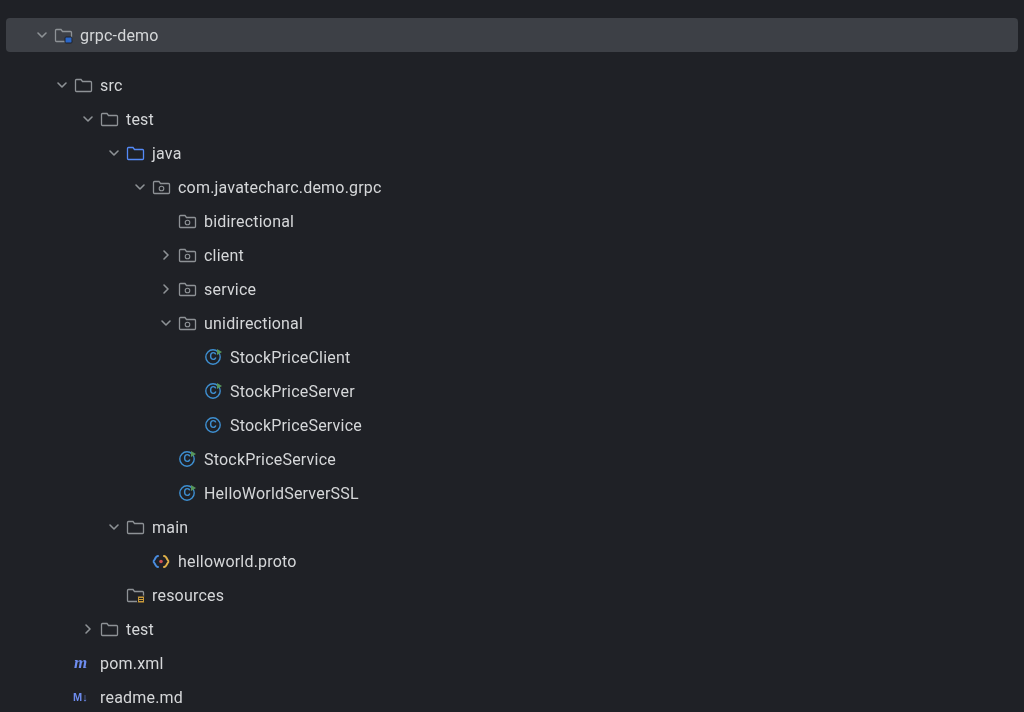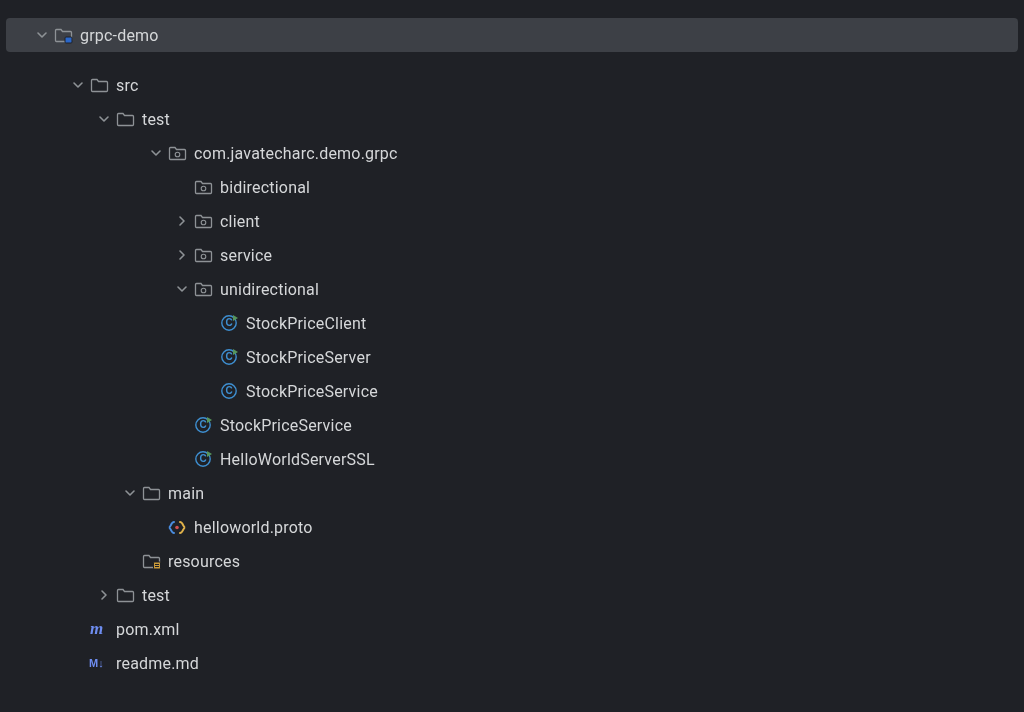--- a/index.html
+++ b/index.html
@@ -30,21 +30,20 @@
     padding-top:2px;
   }
   .row{
     height:var(--row-h);
     display:flex;
     align-items:center;
     white-space:nowrap;
     user-select:none;
     cursor:pointer;
     border-radius:4px;
-    margin-left:16px;
   }
   .row.selected{
     background:var(--row-selected);
     margin:16px 6px;
   }
   .indent{display:inline-block;width:26px;flex-shrink:0;}
   .chev{
     width:20px;
     display:inline-flex;
     align-items:center;
@@ -172,20 +171,37 @@
         </svg>
       </span>
     <span class="ico" style="color:var(--muted)">
         <svg width="19" height="18">
           <use href="#folder"></use>
         </svg>
       </span>
     <span class="label">test</span>
   </div>
 
+  <div class="row">
+    <span class="indent"></span>
+      <span class="indent"></span>
+      <span class="indent"></span>
+      <span class="indent"></span>
+    <span class="chev">
+        <svg width="12" height="12">
+          <use href="#chev-down"></use>
+        </svg>
+      </span>
+    <span class="ico" style="color:var(--blue)">
+        <svg width="19" height="18">
+          <use href="#folder"></use>
+        </svg>
+      </span>
+    <span class="label">java</span>
+  </div>
 
   <div class="row">
     <span class="indent"></span>
       <span class="indent"></span>
       <span class="indent"></span>
       <span class="indent"></span>
       <span class="indent"></span>
     <span class="chev">
         <svg width="12" height="12">
           <use href="#chev-down"></use>

